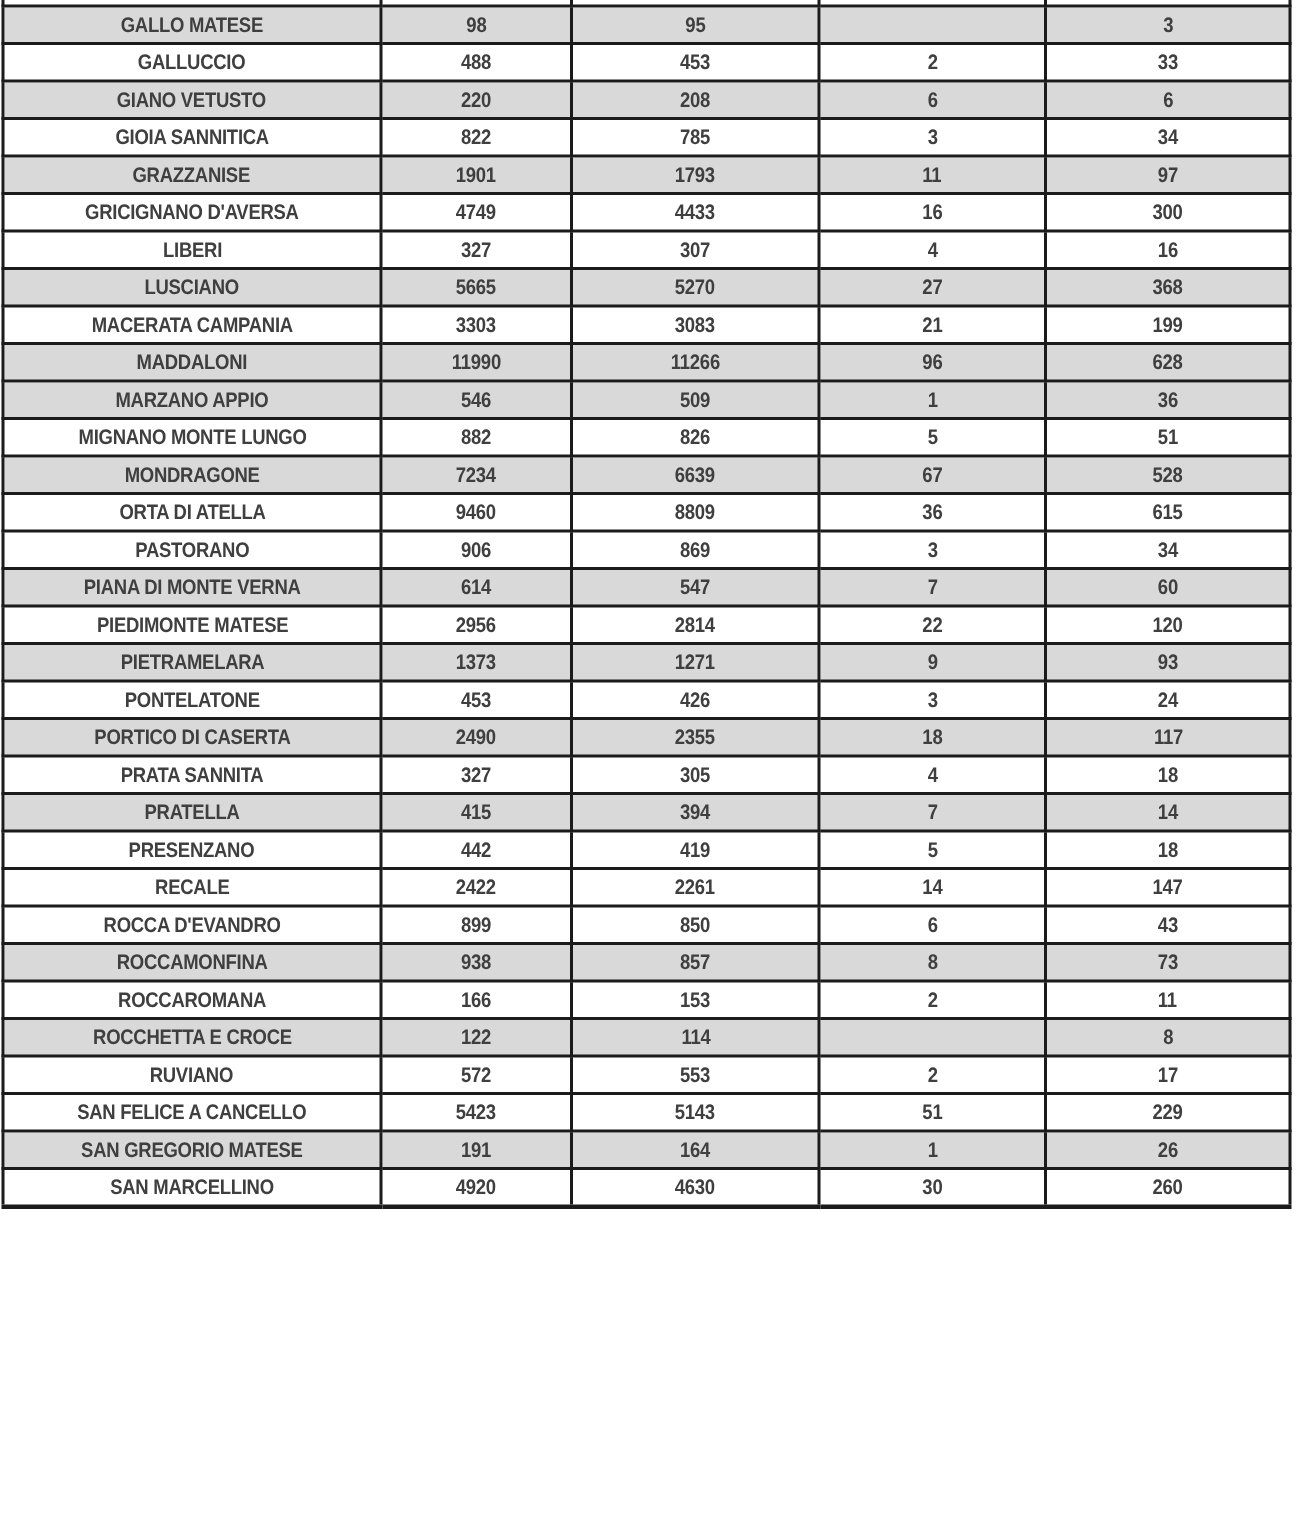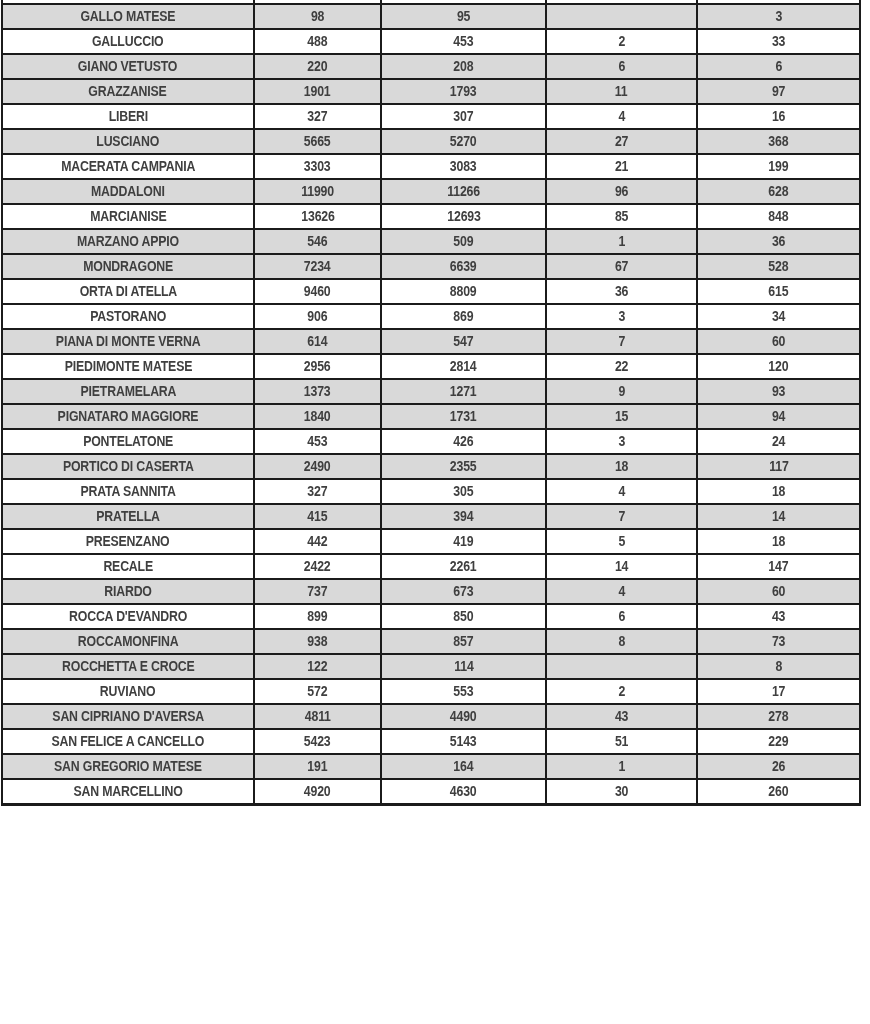--- a/index.html
+++ b/index.html
@@ -87,28 +87,42 @@
           <td><span class="cell-text">2</span></td>
           <td><span class="cell-text">33</span></td>
         </tr>
         <tr class="shaded">
           <td><span class="cell-text">GIANO VETUSTO</span></td>
           <td><span class="cell-text">220</span></td>
           <td><span class="cell-text">208</span></td>
           <td><span class="cell-text">6</span></td>
           <td><span class="cell-text">6</span></td>
         </tr>
+        <tr class="plain">
+          <td><span class="cell-text">GIOIA SANNITICA</span></td>
+          <td><span class="cell-text">822</span></td>
+          <td><span class="cell-text">785</span></td>
+          <td><span class="cell-text">3</span></td>
+          <td><span class="cell-text">34</span></td>
+        </tr>
         <tr class="shaded">
           <td><span class="cell-text">GRAZZANISE</span></td>
           <td><span class="cell-text">1901</span></td>
           <td><span class="cell-text">1793</span></td>
           <td><span class="cell-text">11</span></td>
           <td><span class="cell-text">97</span></td>
         </tr>
         <tr class="plain">
+          <td><span class="cell-text">GRICIGNANO D'AVERSA</span></td>
+          <td><span class="cell-text">4749</span></td>
+          <td><span class="cell-text">4433</span></td>
+          <td><span class="cell-text">16</span></td>
+          <td><span class="cell-text">300</span></td>
+        </tr>
+        <tr class="plain">
           <td><span class="cell-text">LIBERI</span></td>
           <td><span class="cell-text">327</span></td>
           <td><span class="cell-text">307</span></td>
           <td><span class="cell-text">4</span></td>
           <td><span class="cell-text">16</span></td>
         </tr>
         <tr class="shaded">
           <td><span class="cell-text">LUSCIANO</span></td>
           <td><span class="cell-text">5665</span></td>
           <td><span class="cell-text">5270</span></td>
@@ -122,34 +136,34 @@
           <td><span class="cell-text">21</span></td>
           <td><span class="cell-text">199</span></td>
         </tr>
         <tr class="shaded">
           <td><span class="cell-text">MADDALONI</span></td>
           <td><span class="cell-text">11990</span></td>
           <td><span class="cell-text">11266</span></td>
           <td><span class="cell-text">96</span></td>
           <td><span class="cell-text">628</span></td>
         </tr>
-        <tr class="plain">
-          <td><span class="cell-text">MARCIANISE</span></td>
-          <td><span class="cell-text">13626</span></td>
-          <td><span class="cell-text">12693</span></td>
-          <td><span class="cell-text">85</span></td>
-          <td><span class="cell-text">848</span></td>
-        </tr>
         <tr class="shaded">
           <td><span class="cell-text">MARZANO APPIO</span></td>
           <td><span class="cell-text">546</span></td>
           <td><span class="cell-text">509</span></td>
           <td><span class="cell-text">1</span></td>
           <td><span class="cell-text">36</span></td>
         </tr>
+        <tr class="plain">
+          <td><span class="cell-text">MIGNANO MONTE LUNGO</span></td>
+          <td><span class="cell-text">882</span></td>
+          <td><span class="cell-text">826</span></td>
+          <td><span class="cell-text">5</span></td>
+          <td><span class="cell-text">51</span></td>
+        </tr>
         <tr class="shaded">
           <td><span class="cell-text">MONDRAGONE</span></td>
           <td><span class="cell-text">7234</span></td>
           <td><span class="cell-text">6639</span></td>
           <td><span class="cell-text">67</span></td>
           <td><span class="cell-text">528</span></td>
         </tr>
         <tr class="plain">
           <td><span class="cell-text">ORTA DI ATELLA</span></td>
           <td><span class="cell-text">9460</span></td>
@@ -178,27 +192,20 @@
           <td><span class="cell-text">22</span></td>
           <td><span class="cell-text">120</span></td>
         </tr>
         <tr class="shaded">
           <td><span class="cell-text">PIETRAMELARA</span></td>
           <td><span class="cell-text">1373</span></td>
           <td><span class="cell-text">1271</span></td>
           <td><span class="cell-text">9</span></td>
           <td><span class="cell-text">93</span></td>
         </tr>
-        <tr class="shaded">
-          <td><span class="cell-text">PIGNATARO MAGGIORE</span></td>
-          <td><span class="cell-text">1840</span></td>
-          <td><span class="cell-text">1731</span></td>
-          <td><span class="cell-text">15</span></td>
-          <td><span class="cell-text">94</span></td>
-        </tr>
         <tr class="plain">
           <td><span class="cell-text">PONTELATONE</span></td>
           <td><span class="cell-text">453</span></td>
           <td><span class="cell-text">426</span></td>
           <td><span class="cell-text">3</span></td>
           <td><span class="cell-text">24</span></td>
         </tr>
         <tr class="shaded">
           <td><span class="cell-text">PORTICO DI CASERTA</span></td>
           <td><span class="cell-text">2490</span></td>
@@ -227,62 +234,55 @@
           <td><span class="cell-text">5</span></td>
           <td><span class="cell-text">18</span></td>
         </tr>
         <tr class="plain">
           <td><span class="cell-text">RECALE</span></td>
           <td><span class="cell-text">2422</span></td>
           <td><span class="cell-text">2261</span></td>
           <td><span class="cell-text">14</span></td>
           <td><span class="cell-text">147</span></td>
         </tr>
-        <tr class="shaded">
-          <td><span class="cell-text">RIARDO</span></td>
-          <td><span class="cell-text">737</span></td>
-          <td><span class="cell-text">673</span></td>
-          <td><span class="cell-text">4</span></td>
-          <td><span class="cell-text">60</span></td>
-        </tr>
         <tr class="plain">
           <td><span class="cell-text">ROCCA D'EVANDRO</span></td>
           <td><span class="cell-text">899</span></td>
           <td><span class="cell-text">850</span></td>
           <td><span class="cell-text">6</span></td>
           <td><span class="cell-text">43</span></td>
         </tr>
         <tr class="shaded">
           <td><span class="cell-text">ROCCAMONFINA</span></td>
           <td><span class="cell-text">938</span></td>
           <td><span class="cell-text">857</span></td>
           <td><span class="cell-text">8</span></td>
           <td><span class="cell-text">73</span></td>
         </tr>
+        <tr class="plain">
+          <td><span class="cell-text">ROCCAROMANA</span></td>
+          <td><span class="cell-text">166</span></td>
+          <td><span class="cell-text">153</span></td>
+          <td><span class="cell-text">2</span></td>
+          <td><span class="cell-text">11</span></td>
+        </tr>
         <tr class="shaded">
           <td><span class="cell-text">ROCCHETTA E CROCE</span></td>
           <td><span class="cell-text">122</span></td>
           <td><span class="cell-text">114</span></td>
           <td><span class="cell-text"></span></td>
           <td><span class="cell-text">8</span></td>
         </tr>
         <tr class="plain">
           <td><span class="cell-text">RUVIANO</span></td>
           <td><span class="cell-text">572</span></td>
           <td><span class="cell-text">553</span></td>
           <td><span class="cell-text">2</span></td>
           <td><span class="cell-text">17</span></td>
         </tr>
-        <tr class="shaded">
-          <td><span class="cell-text">SAN CIPRIANO D'AVERSA</span></td>
-          <td><span class="cell-text">4811</span></td>
-          <td><span class="cell-text">4490</span></td>
-          <td><span class="cell-text">43</span></td>
-          <td><span class="cell-text">278</span></td>
-        </tr>
         <tr class="plain">
           <td><span class="cell-text">SAN FELICE A CANCELLO</span></td>
           <td><span class="cell-text">5423</span></td>
           <td><span class="cell-text">5143</span></td>
           <td><span class="cell-text">51</span></td>
           <td><span class="cell-text">229</span></td>
         </tr>
         <tr class="shaded">
           <td><span class="cell-text">SAN GREGORIO MATESE</span></td>
           <td><span class="cell-text">191</span></td>

